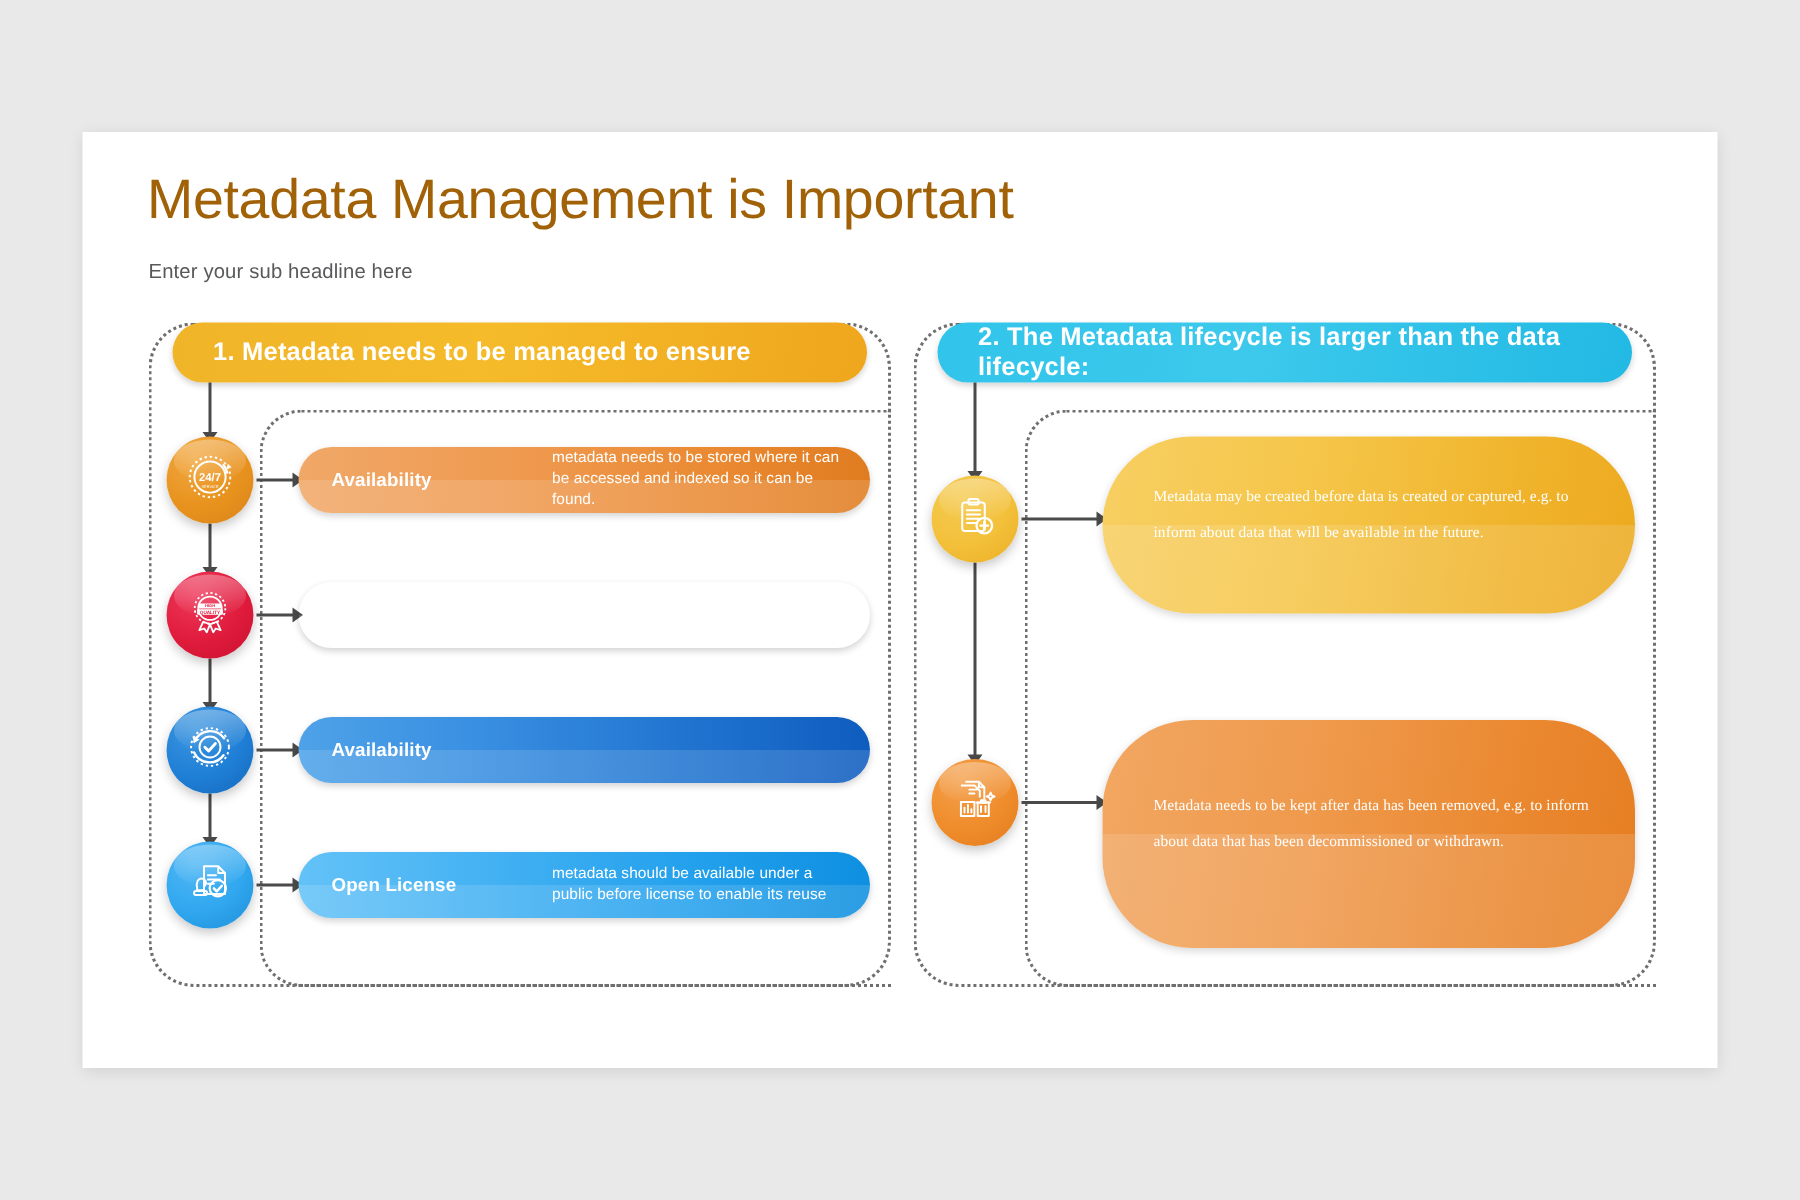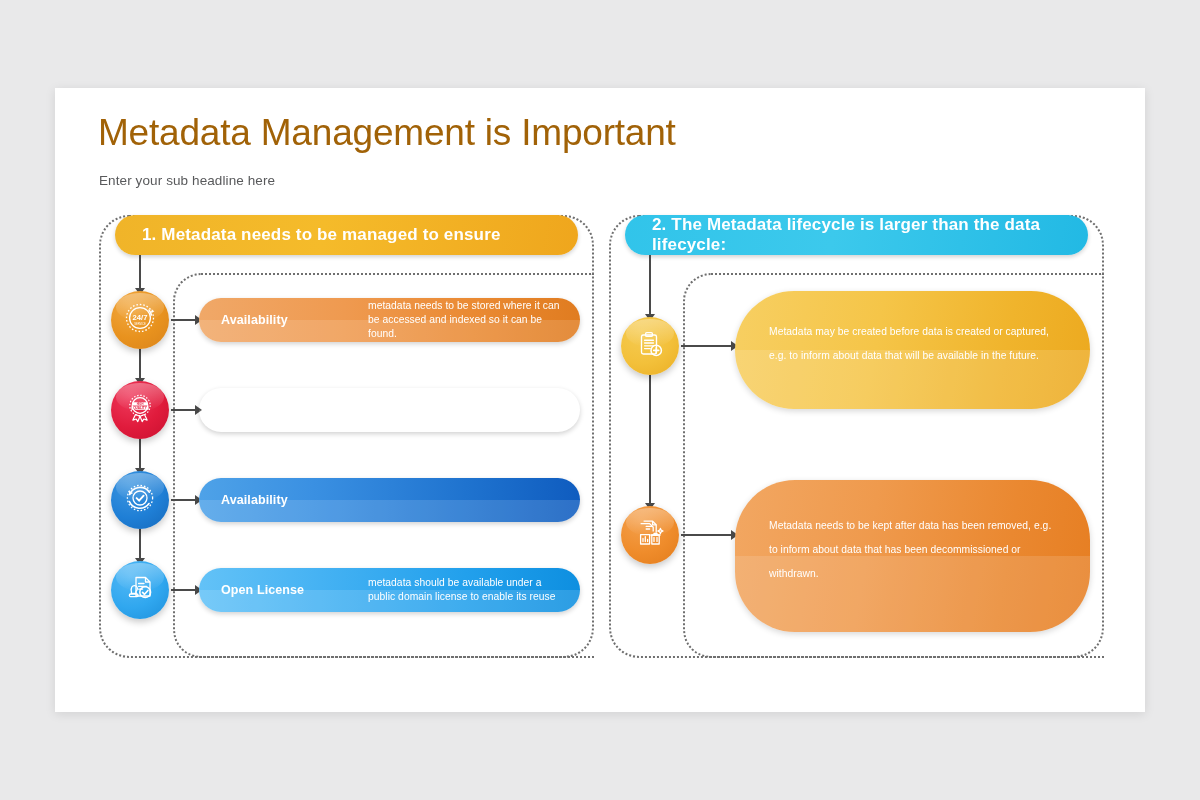--- a/index.html
+++ b/index.html
@@ -139,21 +139,21 @@
     content: ""; position: absolute; left: 0; right: 0;
     top: 50%; bottom: 0;
     background: rgba(255,255,255,.13);
     pointer-events: none;
   }
   .bigcard-text {
     position: absolute; left: 0; right: 0; top: 0; bottom: 0;
     display: flex; flex-direction: column; justify-content: center;
     padding: 0 30px 12px 34px;
     color: #ffffff; font-size: 10.3px; line-height: 24px;
-    z-index: 2; letter-spacing: .05px;
+    z-index: 2; letter-spacing: .05px; font-family: Liberation Serif, serif;
   }
 </style>
 </head>
 <body>
 
 <div id="slide">
 
   <div id="page-title">Metadata Management is Important</div>
   <div id="page-subtitle">Enter your sub headline here</div>
 
@@ -250,21 +250,21 @@
           <circle cx="23.2" cy="22.2" r="5.4" stroke-width="1.5"></circle>
           <path d="M20.6 22.3 l1.9 2 3.4-3.8" stroke-width="1.7" stroke-linecap="round" stroke-linejoin="round"></path>
         </svg>
       </span>
     </div>
     <div class="hline" style="left:72px; top:374px; width:26px;"></div>
     <div class="hhead" style="left:96px; top:370px;"></div>
 
     <div class="bar" style="top:353px; background:linear-gradient(90deg,#63c2f7 0%,#45b2f3 32%,#22a0ec 70%,#0e8fe0 100%);">
       <span class="bar-label">Open License</span>
-      <span class="bar-desc">metadata should be available under a public domain license to enable its reuse</span>
+      <span class="bar-desc">metadata should be available under a public before license to enable its reuse</span>
     </div>
   </div>
 
   <div class="column" id="col-right">
 
     <div class="outer-frame"></div>
     <div class="inner-frame"></div>
 
     <div class="col-header hdr-cyan">
       <span>2. The Metadata lifecycle is larger than the data lifecycle:</span>

